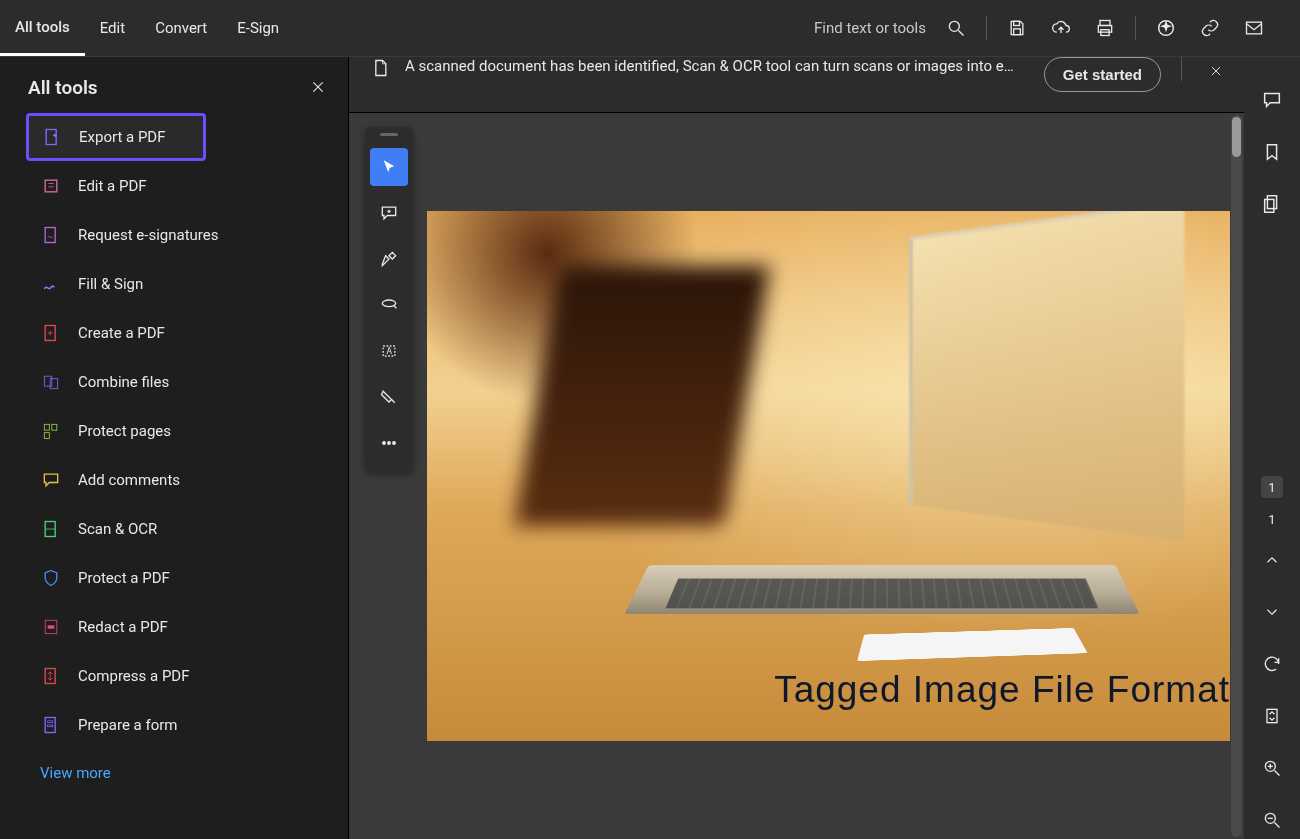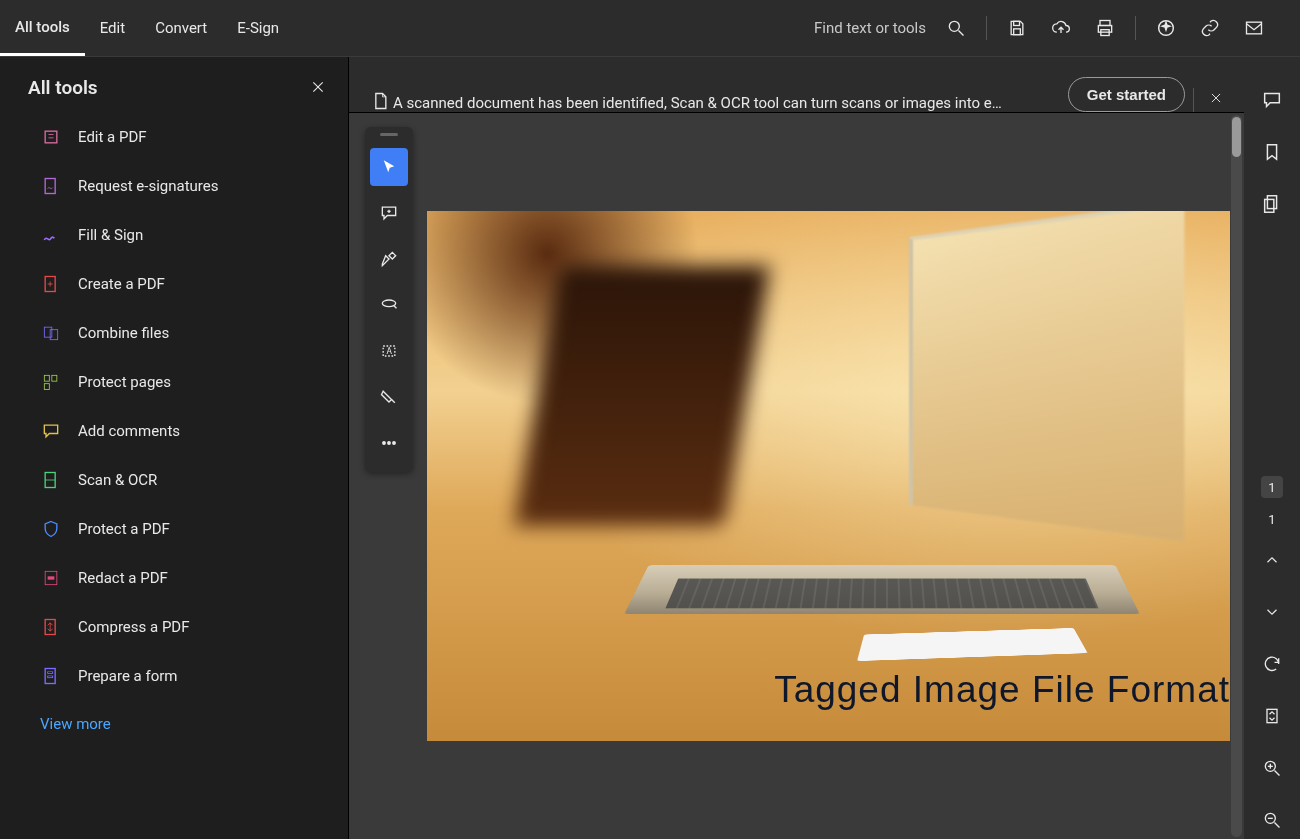--- a/index.html
+++ b/index.html
@@ -73,23 +73,23 @@
   }
   .tool-icon { width:22px; height:22px; display:flex; align-items:center; justify-content:center; flex-shrink:0;}
   .tool-label { font-size:15px; color:#e8e8e8; white-space:nowrap;}
   .view-more { color:#4aa7ff; font-size:15px; cursor:pointer; padding: 14px 40px; }
 
   
   .maincol { flex:1; display:flex; flex-direction:column; position:relative; }
   .banner {
     height: 56px;
     background: #2c2c2c;
-    display:flex; align-items:flex-end;
+    display:flex; align-items:flex-start;
     padding: 0 14px 0 20px;
-    gap: 2px;
+    gap: 14px;
     border-bottom:1px solid #000;
   }
   .banner-msg { flex:1; color:#e8e8e8; font-size:15px; overflow:hidden; text-overflow:ellipsis; white-space:nowrap;}
   .btn-outline {
     border:1.5px solid #9a9a9a; border-radius: 20px;
     padding: 8px 18px; color:#e8e8e8; cursor:pointer; background:transparent;
     font-size:15px; font-weight:600;
   }
   .canvas-area { flex:1; background:#3a3a3a; position:relative; overflow:hidden;}
   .float-toolbar {
@@ -245,20 +245,29 @@
     <div class="side-header">
       <div class="side-title">All tools</div>
       <div class="ticon" style="width:24px;height:24px">
         <svg width="16" height="16" viewBox="0 0 24 24">
             <line x1="5" y1="5" x2="19" y2="19"></line>
             <line x1="19" y1="5" x2="5" y2="19"></line>
           </svg>
       </div>
     </div>
     <div class="side-list">
+      <div class="tool-item highlight">
+        <span class="tool-icon">
+          <svg width="20" height="20" viewBox="0 0 24 24">
+              <rect x="5" y="3" width="12" height="18" stroke="#7a6cff" fill="none" stroke-width="1.6"></rect>
+              <path d="M13 10l4 0M15 8l2 2-2 2" stroke="#7a6cff" fill="none" stroke-width="1.6"></path>
+            </svg>
+        </span>
+        <span class="tool-label">Export a PDF</span>
+      </div>
       <div class="tool-item">
         <span class="tool-icon">
           <svg width="20" height="20" viewBox="0 0 24 24">
               <rect x="5" y="5" width="14" height="14" stroke="#d86aa0" fill="none" stroke-width="1.6"></rect>
               <line x1="9" y1="9" x2="15" y2="9" stroke="#d86aa0"></line>
               <line x1="9" y1="13" x2="15" y2="13" stroke="#d86aa0"></line>
             </svg>
         </span>
         <span class="tool-label">Edit a PDF</span>
       </div>

